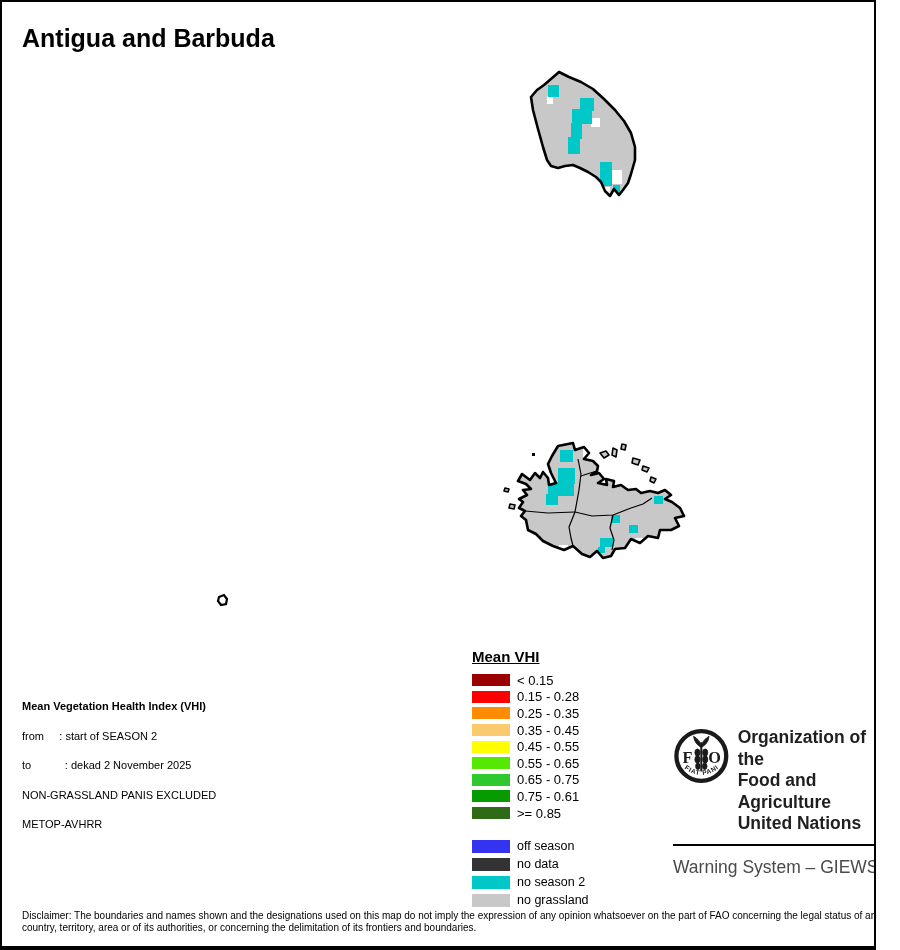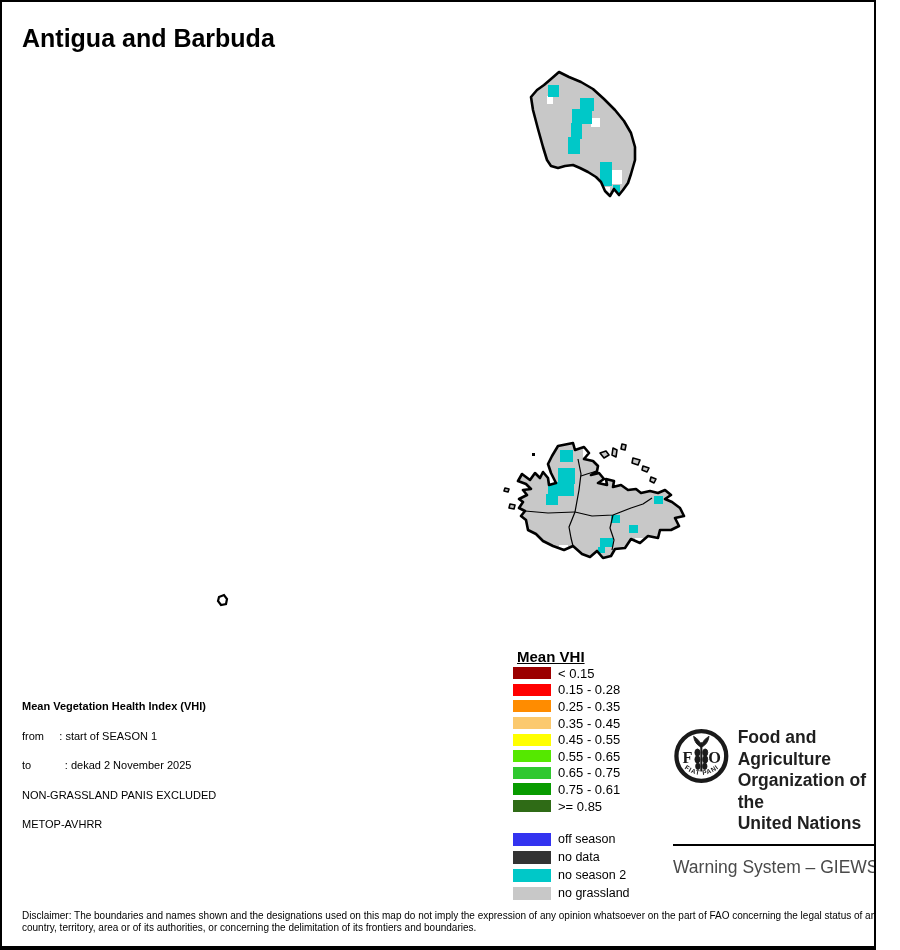--- a/index.html
+++ b/index.html
@@ -21,22 +21,22 @@
   .vhi { fill:#00C8C8; }
   .hole { fill:#ffffff; }
 
   
   #info-block { position:absolute; left:20px; top:650px; font-size:11px; color:#000;margin-top:40px; }
   #info-block .line { white-space:pre; height:29.6px; line-height:29.6px; }
   #info-block .head { font-weight:bold; }
 
   
   #legend { position:absolute; left:470px; top:646px; }
-  #legend-title { font-size:15px; font-weight:bold; text-decoration:underline; margin-bottom:0; color:#000;text-align:center; }
-  .lg-row { display:flex; align-items:center; height:16.6px;margin-left:41px; }
+  #legend-title { font-size:15px; font-weight:bold; text-decoration:underline; margin-bottom:7px; color:#000; }
+  .lg-row { display:flex; align-items:center; height:16.6px; }
   .lg-row .sw { width:38px; height:12px; margin-right:7px; flex:0 0 auto; }
   .lg-row .lb { font-size:13px; color:#000; white-space:nowrap; }
   #legend-extra { margin-top:16px; }
   #legend-extra .lg-row { height:18px; }
   #legend-extra .sw { height:13px; }
   #legend-extra .lb { font-size:12.5px; }
 
   
   #org-block { position:absolute; left:671px; top:720px; width:216px; }
   #org-top { display:flex; align-items:flex-start; }
@@ -123,21 +123,21 @@
         <path class="coast-thin" d="M508,502 l5,1 l-1,4 l-5,-1 z"></path>
         <rect x="530" y="451" width="3" height="3" fill="#000"></rect>
       </g>
     </g>
 
     <path d="M217,595 l5,-2 l3,4 l-1,5 l-5,1 l-3,-4 z" fill="#ffffff" stroke="#000" stroke-width="2.2"></path>
   </svg>
 
   <div id="info-block">
     <div class="line head">Mean Vegetation Health Index (VHI)</div>
-    <div class="line">from     : start of SEASON 1</div>
+    <div class="line">from     : start of SEASON 2</div>
     <div class="line">to           : dekad 2 November 2025</div>
     <div class="line">NON-GRASSLAND PANIS EXCLUDED</div>
     <div class="line">METOP-AVHRR</div>
   </div>
 
   <div id="legend">
     <div id="legend-title">Mean VHI</div>
 
     <div class="lg-row">
         <span class="sw" style="background: rgb(155, 0, 0);"></span>
@@ -212,22 +212,22 @@
           <ellipse cx="37.5" cy="38" rx="3" ry="4.2"></ellipse>
           <ellipse cx="29" cy="46" rx="2.6" ry="3.8"></ellipse>
           <ellipse cx="37" cy="46" rx="2.6" ry="3.8"></ellipse>
         </g>
         <path id="motto-arc" d="M10,46 Q33,66 56,46" fill="none"></path>
         <text font-size="7.5" font-weight="bold" fill="#1a1a1a" letter-spacing="1">
           <textPath href="#motto-arc" startOffset="4">FIAT  PANIS</textPath>
         </text>
       </svg>
       <div id="fao-text">
+        <div>Organization of the</div>
         <div>Food and Agriculture</div>
-        <div>Organization of the</div>
         <div>United Nations</div>
       </div>
     </div>
     <div id="org-divider"></div>
     <div id="giews-text">
       <div>Warning System – GIEWS</div>
     </div>
   </div>
 
   <div id="disclaimer">Disclaimer: The boundaries and names shown and the designations used on this map do not imply the expression of any opinion whatsoever on the part of FAO concerning the legal status of any country, territory, area or of its authorities, or concerning the delimitation of its frontiers and boundaries.</div>

